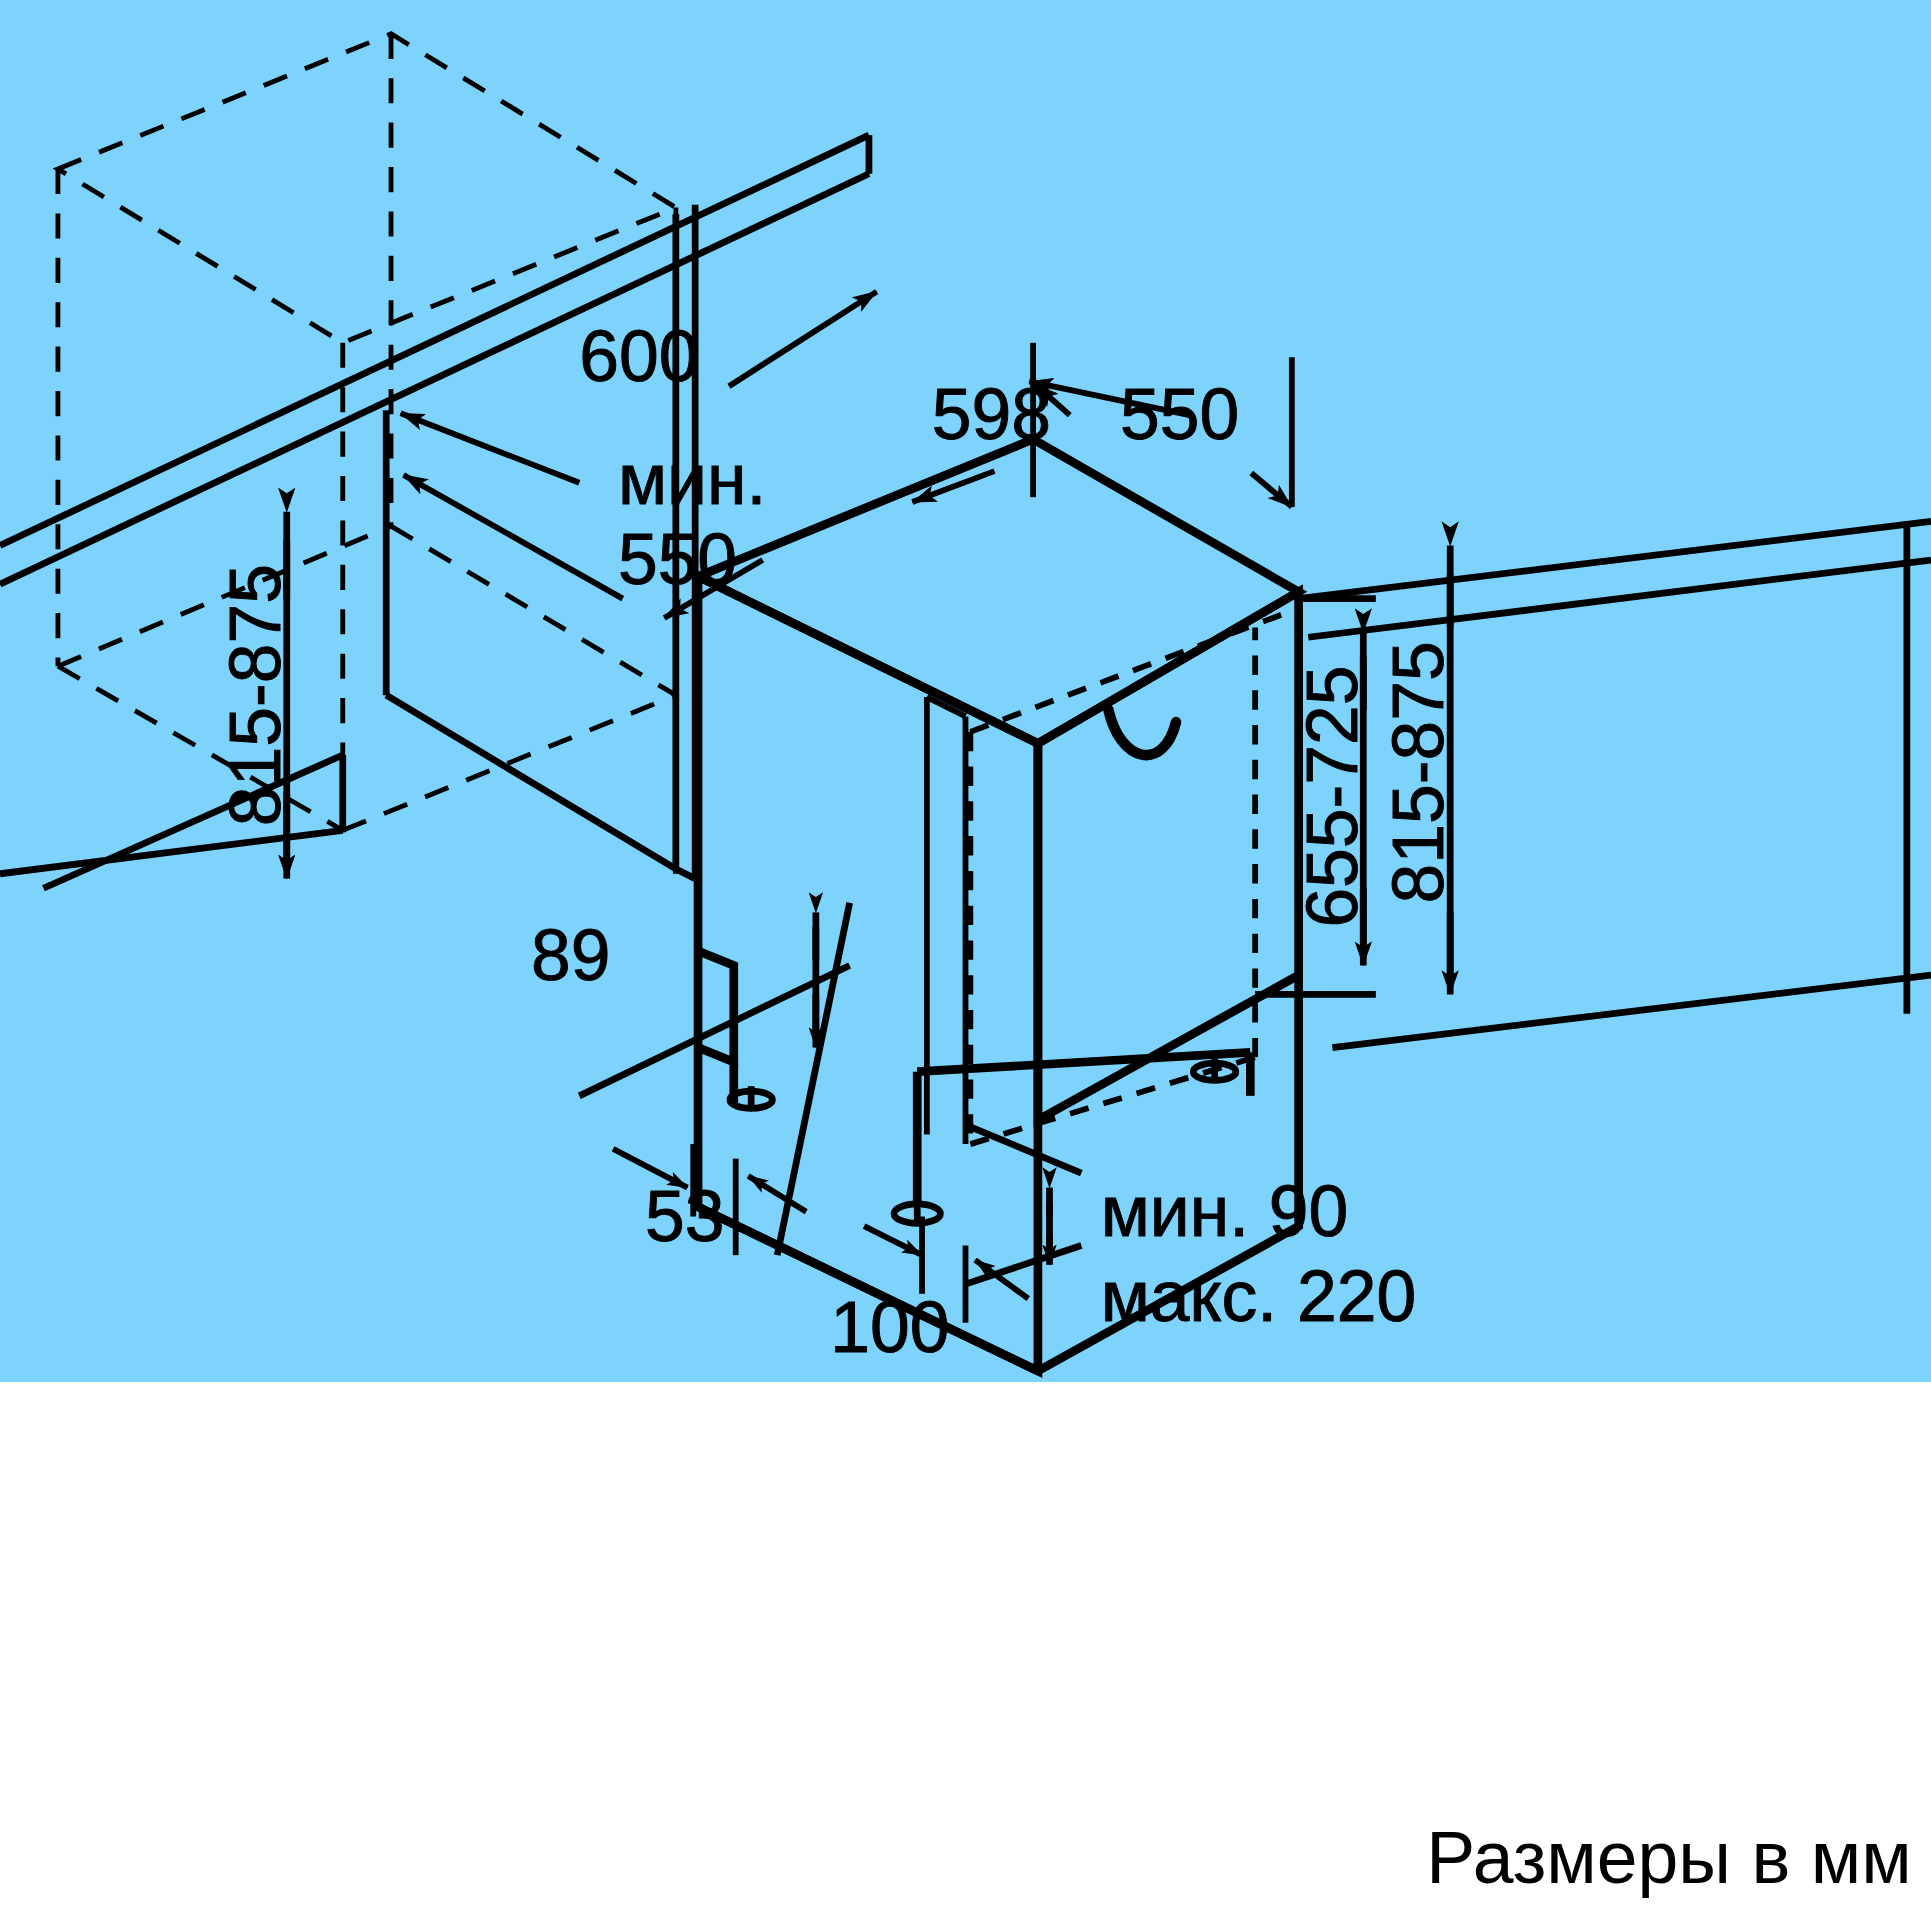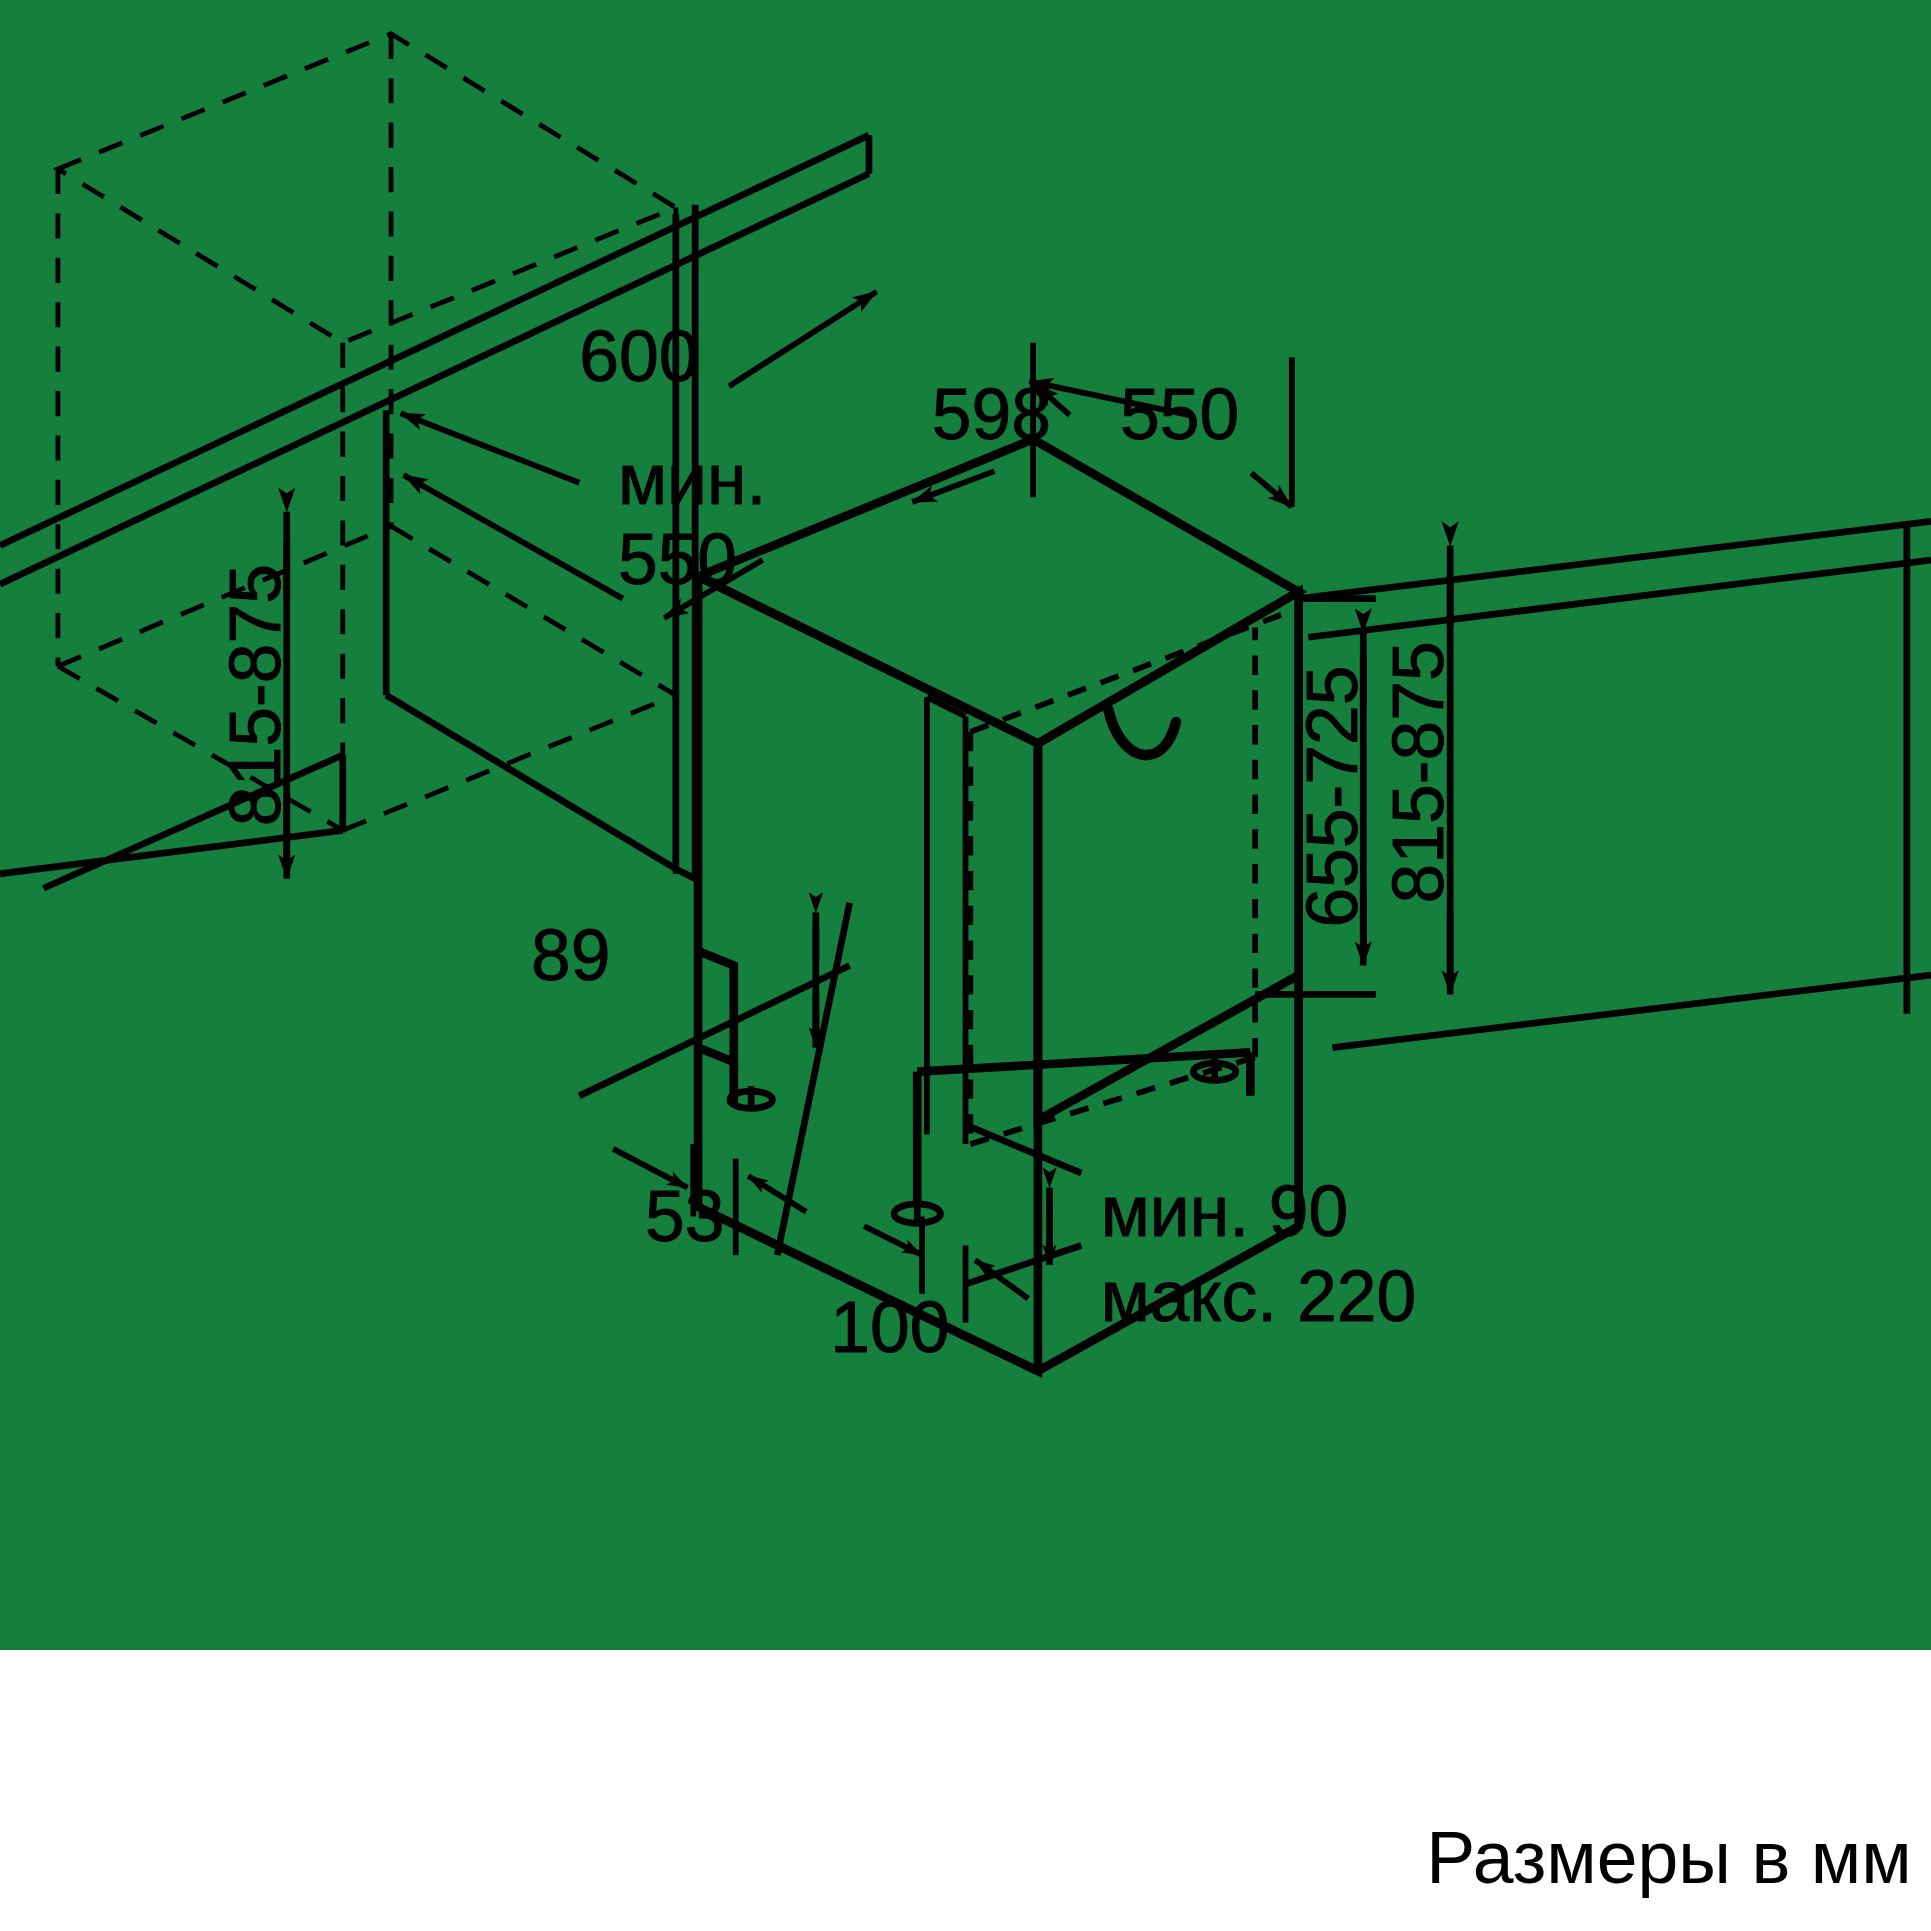--- a/index.html
+++ b/index.html
@@ -1,18 +1,18 @@
 <!DOCTYPE html>
 <html><head>
 <meta charset="utf-8">
 <title>Installation Dimension Drawing</title>
 <style>
   html,body{margin:0;padding:0;background:#ffffff;}
   body{width:1931px;height:1931px;overflow:hidden;font-family:"Liberation Sans",sans-serif;}
-  #stage{position:relative;width:1931px;height:1650px;background:#15803d;}
+  #stage{position:relative;width:1931px;height:1382px;background:#7dd3fc;}
   svg#drawing{position:absolute;left:0;top:0;width:1931px;height:1931px;display:block;}
   .dimtext{font-family:"Liberation Sans",sans-serif;fill:#000;font-weight:400;}
   .caption{font-family:"Liberation Sans",sans-serif;fill:#000;}
 </style>
 </head>
 <body>
 
 <div id="stage">
 <svg id="drawing" viewBox="0 0 2000 2000" xmlns="http://www.w3.org/2000/svg">
 

